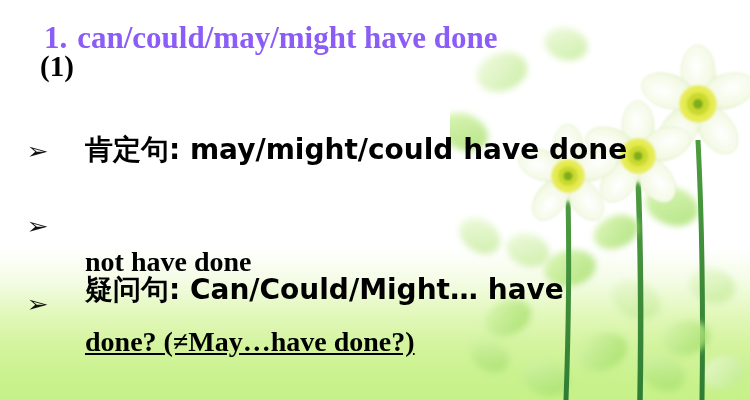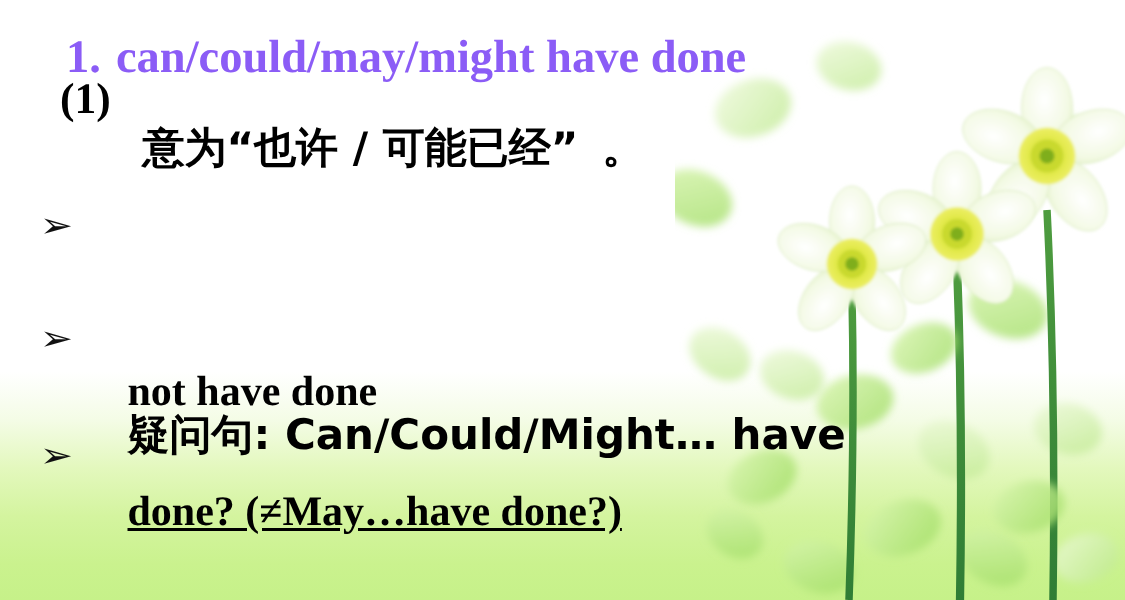--- a/index.html
+++ b/index.html
@@ -228,23 +228,23 @@
     </svg>
   </div>
 
   <div id="content">
 
     <div class="line title-line">
       <span class="title-num">1.</span><span>can/could/may/might have done</span>
     </div>
 
     <div class="marker num-marker">(1)</div>
-    <div class="line body-line cn l-p1b"><span>意为“也许 / 可能已经”</span><span class="gap-dot"></span><span>。</span></div>
 
     <div class="marker arrow a1">➢</div>
+    <div class="line body-line cn l-a1a">肯定句: may/might/could have done</div>
 
     <div class="marker arrow a2">➢</div>
     <div class="line body-line l-a2b">not have done</div>
 
     <div class="marker arrow a3">➢</div>
     <div class="line body-line cn l-a3a">疑问句: Can/Could/Might… have</div>
     <div class="line body-line l-a3b">done? (≠May…have done?)</div>
 
   </div>
 </div>

